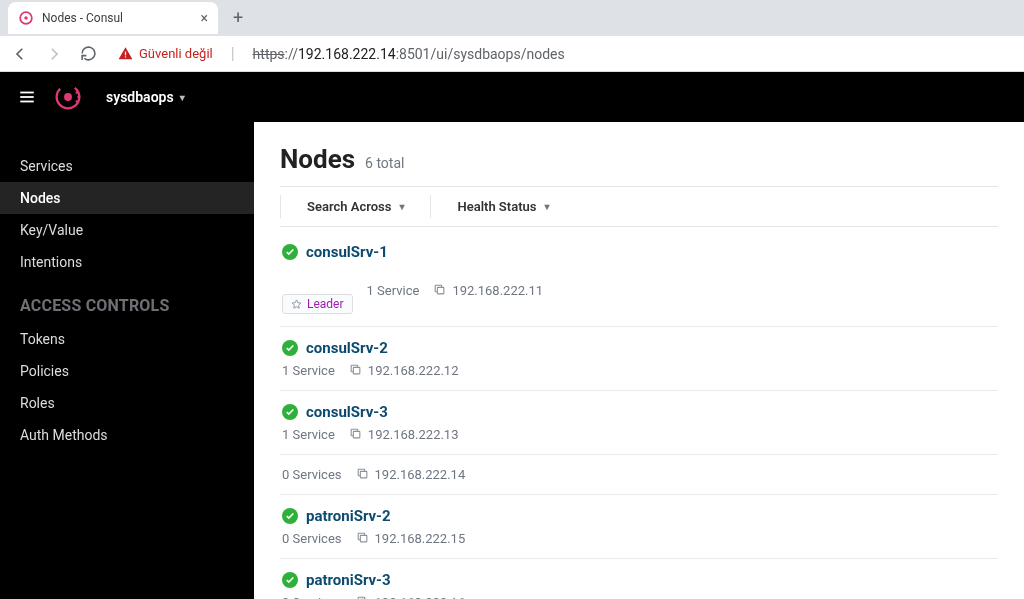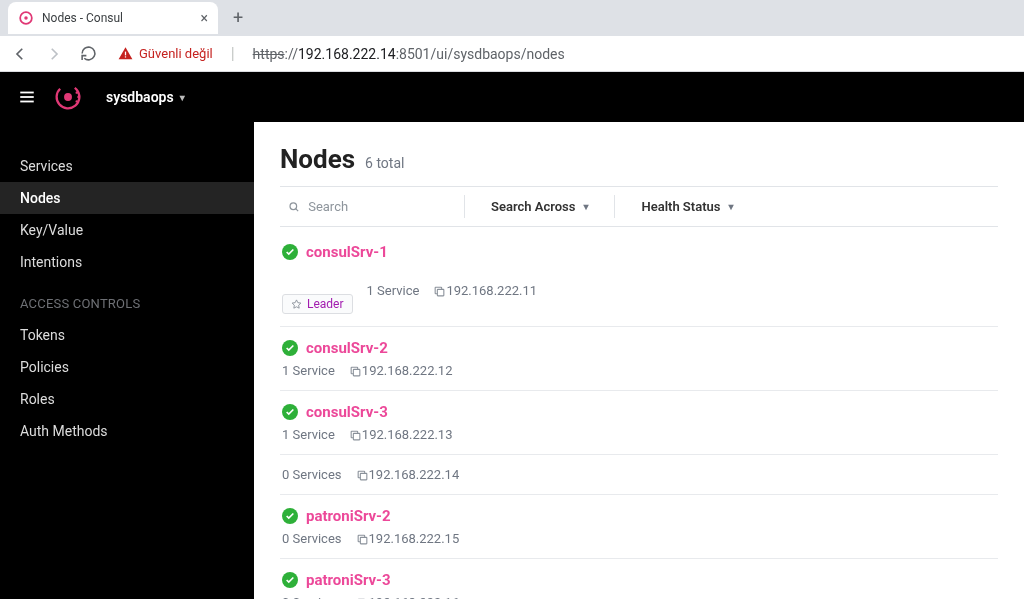--- a/index.html
+++ b/index.html
@@ -25,43 +25,43 @@
 .app-header { height: 50px; background: #000; display: flex; align-items: center; padding: 0 18px; gap: 18px; }
 .hamburger { color: #fff; cursor: pointer; }
 .logo { width: 28px; height: 28px; }
 .dc-select { color: #fff; font-size: 14px; font-weight: 600; display: flex; align-items: center; gap: 6px; cursor: pointer; margin-left: 6px; }
 
 
 .app-body { display: flex; height: calc(599px - 36px - 36px - 50px); }
 .sidebar { width: 254px; background: #000; color: #b3b3b3; padding-top: 28px; flex-shrink: 0; }
 .side-item { padding: 8px 20px; font-size: 14px; color: #dcdcdc; cursor: pointer; }
 .side-item.active { background: #242424; color: #fff; font-weight: 500; }
-.side-heading { padding: 18px 20px 8px 20px; font-size: 13px; color: #6e7075; letter-spacing: 0.2px; font-weight: 400; }
+.side-heading { padding: 18px 20px 8px 20px; font-size: 16px; color: #6e7075; letter-spacing: 0.2px; font-weight: 700; }
 
 .main { flex: 1; background: #fff; padding: 22px 26px; overflow-y: auto; }
 .page-title { display: flex; align-items: baseline; gap: 10px; margin-bottom: 12px; }
 .page-title h1 { font-size: 26px; font-weight: 700; color: #222; }
 .page-title .subtitle { font-size: 14px; color: #6f7682; }
 
 .controls { display: flex; gap: 14px; border-top: 1px solid #e1e4e8; border-bottom: 1px solid #e1e4e8; padding: 8px 0; margin-bottom: 4px; }
 .search-box { display: flex; align-items: center; gap: 8px; padding: 4px 8px; flex: 0 0 170px; }
 .search-box input { border: none; font-size: 13px; outline: none; color: #555; width: 100%; }
 .search-box input::placeholder { color: #8e959c; }
 .vline { width: 1px; background: #e1e4e8; }
 .filter-btn { display: flex; align-items: center; gap: 8px; font-size: 13px; font-weight: 600; color: #323232; padding: 4px 12px; cursor: pointer; }
 .chev { font-size: 10px; color: #6f7682; }
 
 .node-list { }
 .node-item { border-bottom: 1px solid #e8eaed; padding: 12px 2px; cursor: pointer; }
 .node-top { display: flex; align-items: center; gap: 8px; margin-bottom: 6px; }
 .status-dot { width: 16px; height: 16px; border-radius: 50%; background: #2eb039; display: inline-flex; align-items: center; justify-content: center; color: #fff; flex-shrink: 0; }
-.node-name { font-size: 15px; font-weight: 700; color: #ec4899; }
+.node-name { font-size: 15px; font-weight: 700; color: #0c4a6e; }
 .node-meta { display: flex; align-items: center; gap: 14px; color: #6f7682; font-size: 13px; }
 .leader-badge { border: 1px solid #dcdee2; background: #fafbfc; padding: 2px 8px; border-radius: 3px; display: inline-flex; align-items: center; gap: 5px; color: #a21caf; font-size: 12px; margin-top: 27px; }
-.ip { display: inline-flex; align-items: flex-end; gap: 0; }
+.ip { display: inline-flex; align-items: flex-start; gap: 6px; }
 .copy-icon { color: #8a919a; }
 
 svg { display: block; }
 </style>
 </head>
 <body>
 
 <div class="browser-tabs">
   <div class="tab">
     <span class="tab-favicon">
@@ -147,27 +147,20 @@
       </div>
   </div>
 
   <div class="main">
     <div class="page-title">
       <h1>Nodes</h1>
       <span class="subtitle">6 total</span>
     </div>
 
     <div class="controls">
-      <div class="search-box">
-        <svg width="14" height="14" viewBox="0 0 24 24" fill="none" stroke="#8e959c" stroke-width="2.4">
-            <circle cx="10.5" cy="10.5" r="6.5"></circle>
-            <line x1="20" y1="20" x2="15.2" y2="15.2"></line>
-          </svg>
-        <input type="text" placeholder="Search" style="">
-      </div>
       <div class="vline"></div>
       <div class="filter-btn">
         <span>Search Across</span>
         <span class="chev">▾</span>
       </div>
       <div class="vline"></div>
       <div class="filter-btn">
         <span>Health Status</span>
         <span class="chev">▾</span>
       </div>

